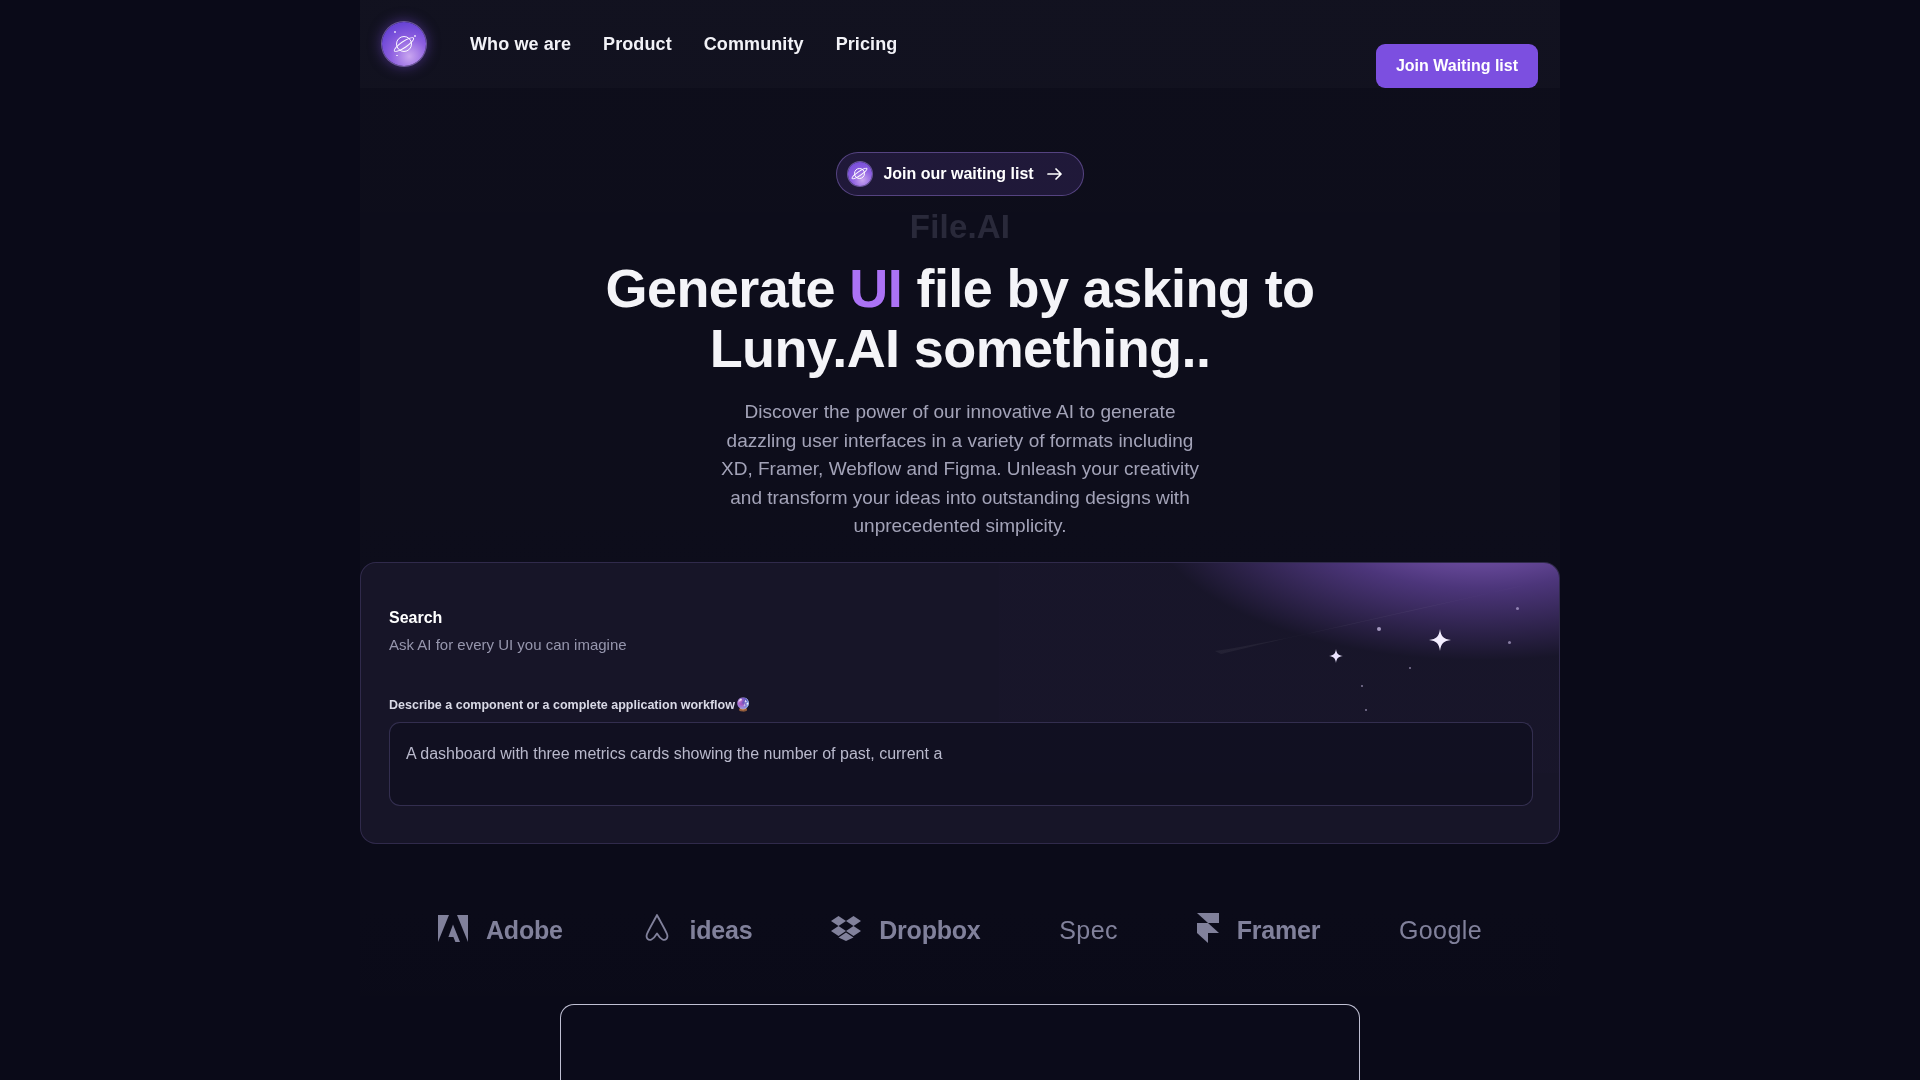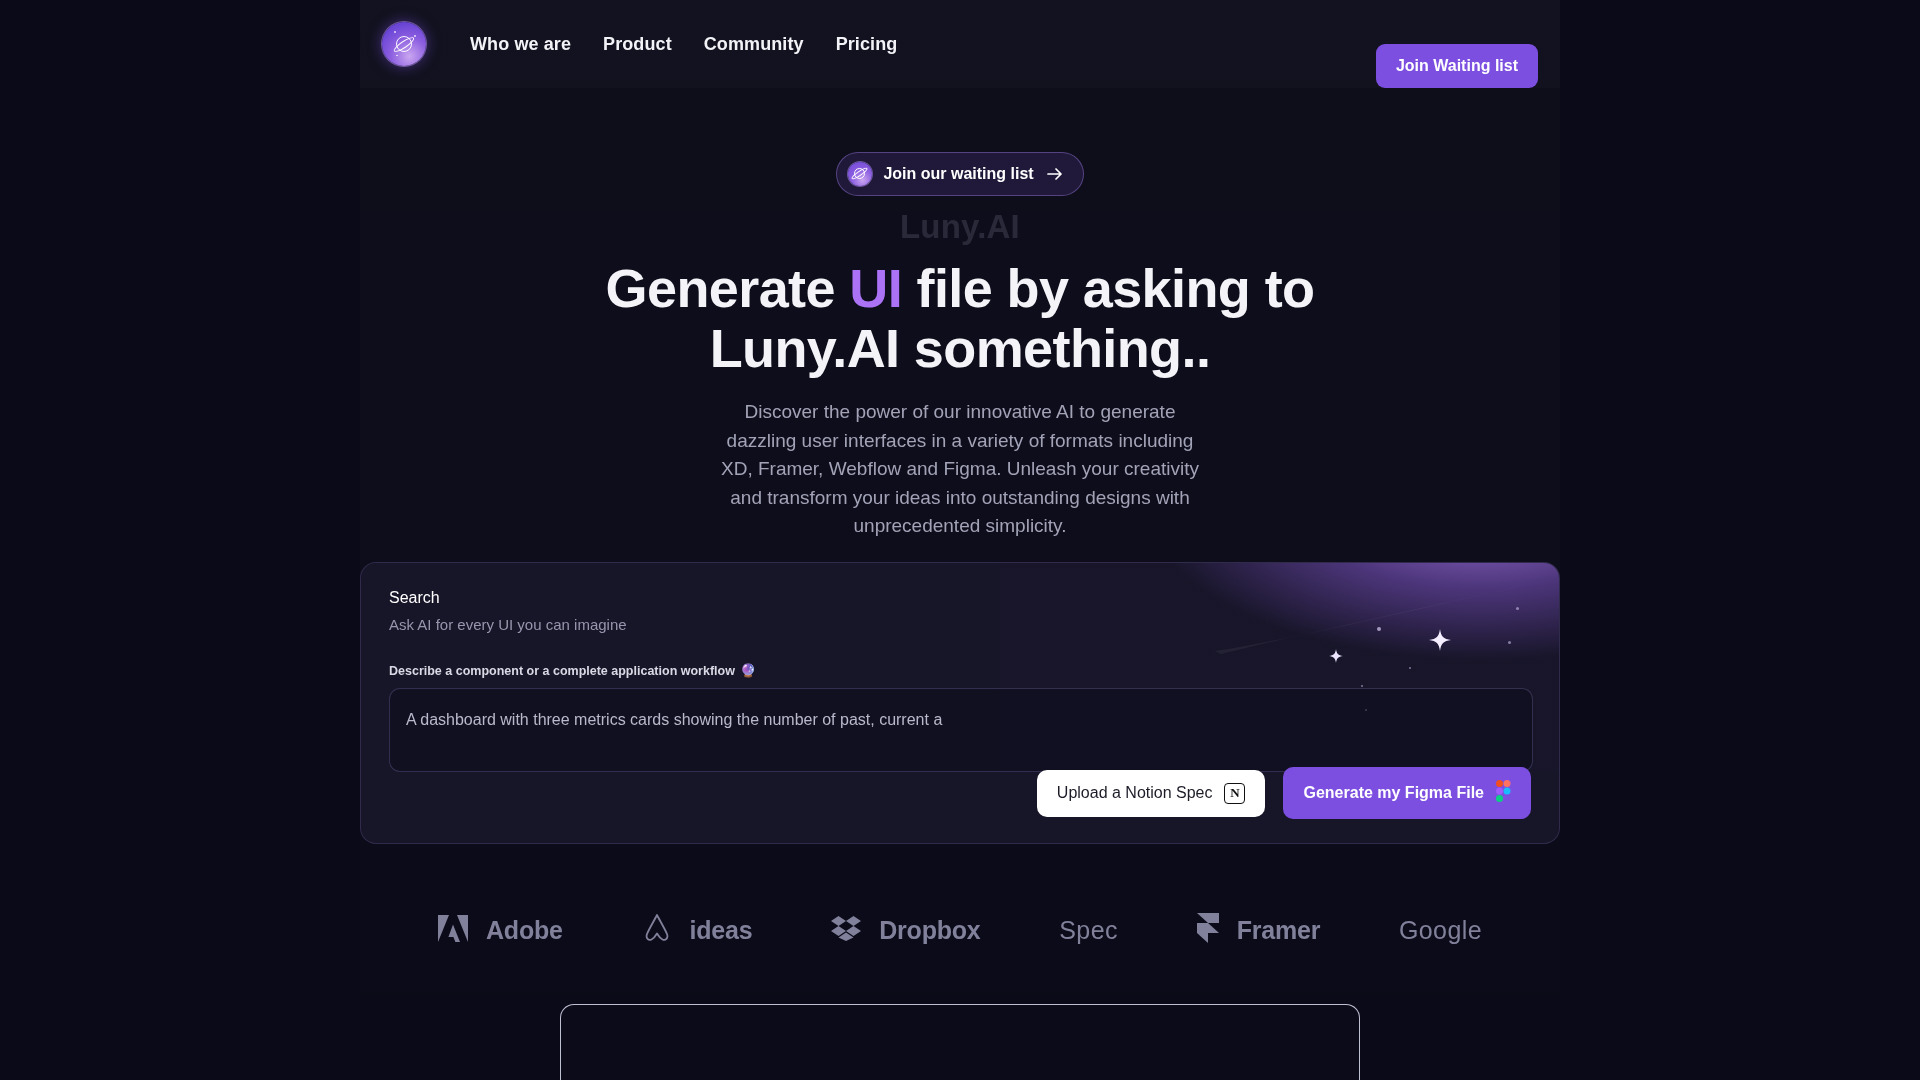--- a/index.html
+++ b/index.html
@@ -126,23 +126,23 @@
     pointer-events:none;
   }
   .comet {
     position:absolute; right:24px; top:18px; width:320px; height:74px;
     pointer-events:none;
   }
   .star { position:absolute; pointer-events:none; }
   .dotlet { position:absolute; background:#d8ccf5; border-radius:50%; opacity:.55; pointer-events:none;}
 
   .card-inner { position:relative; padding:26px 28px 0 28px; }
-  .card-title { color:#ffffff; font-size:16px; font-weight:400; }
+  .card-title { color:#ffffff; font-size:16px; font-weight:700;margin-top:20px; }
   .card-sub { color:#9696ad; font-size:15px; margin-top:9px; }
-  .field-label { color:#d9d9e6; font-size:12.5px; font-weight:700; margin-top:30px; display:flex; align-items:center; gap:5px;}
+  .field-label { color:#d9d9e6; font-size:12.5px; font-weight:700; margin-top:44px; display:flex; align-items:center; }
   .field-label .emoji { font-size:13px; }
 
   .textarea {
     margin-top:10px; width:1144px; height:84px;
     background:rgba(12,12,28,0.55);
     border:1px solid rgba(140,125,200,0.28);
     border-radius:11px;
     color:#b9b9cc; font-size:16px;
     padding:22px 16px;
     font-family:"Liberation Sans", sans-serif;
@@ -234,21 +234,21 @@
         </span>
         <span class="pill-text">Join our waiting list</span>
         <span class="pill-arrow">
           <svg width="20" height="20" viewBox="0 0 20 20" fill="none">
             <path d="M3 10h13M11 5l5 5-5 5" stroke="#ffffff" stroke-width="1.7" stroke-linecap="round" stroke-linejoin="round"></path>
           </svg>
         </span>
       </div>
     </div>
 
-    <div class="watermark">Luny.AI</div>
+    <div class="watermark">File.AI</div>
 
     <div class="headline">
       <span>Generate </span><span class="ui-accent">UI</span><span> file by asking to</span><br>
       <span>Luny.AI something..</span>
     </div>
 
     <div class="subtext">Discover the power of our innovative AI to generate dazzling user interfaces in a variety of formats including XD, Framer, Webflow and Figma. Unleash your creativity and transform your ideas into outstanding designs with unprecedented simplicity.</div>
   </div>
 
   <div class="search-card">
@@ -290,39 +290,20 @@
       <div class="card-sub">Ask AI for every UI you can imagine</div>
 
       <div class="field-label">
         <span>Describe a component or a complete application workflow</span>
         <span class="emoji">🔮</span>
       </div>
 
       <textarea class="textarea" placeholder="Describe a component or a complete application workflow" style="">A dashboard with three metrics cards showing the number of past, current a</textarea>
     </div>
 
-    <div class="card-actions">
-      <button class="btn-notion">
-        <span>Upload a Notion Spec</span>
-        <span class="notion-glyph">N</span>
-      </button>
-
-      <button class="btn-figma">
-        <span>Generate my Figma File</span>
-        <span>
-          <svg width="15" height="22" viewBox="0 0 15 22" fill="none">
-            <rect x="0" y="0" width="7" height="7" rx="3.5" fill="#f24e1e"></rect>
-            <rect x="7.5" y="0" width="7" height="7" rx="3.5" fill="#ff7262"></rect>
-            <rect x="0" y="7.5" width="7" height="7" rx="3.5" fill="#a259ff"></rect>
-            <rect x="7.5" y="7.5" width="7" height="7" rx="3.5" fill="#1abcfe"></rect>
-            <rect x="0" y="15" width="7" height="7" rx="3.5" fill="#0acf83"></rect>
-          </svg>
-        </span>
-      </button>
-    </div>
   </div>
 
   <div class="logo-strip">
 
     <div class="brand">
       <span>
         <svg width="30" height="27" viewBox="0 0 30 27" fill="none">
           <path d="M0 0h11L0 27z" fill="#9b9bb8"></path>
           <path d="M30 0H19l11 27z" fill="#9b9bb8"></path>
           <path d="M15 9.5l7 17.5h-4.6l-2-5h-5z" fill="#9b9bb8"></path>

